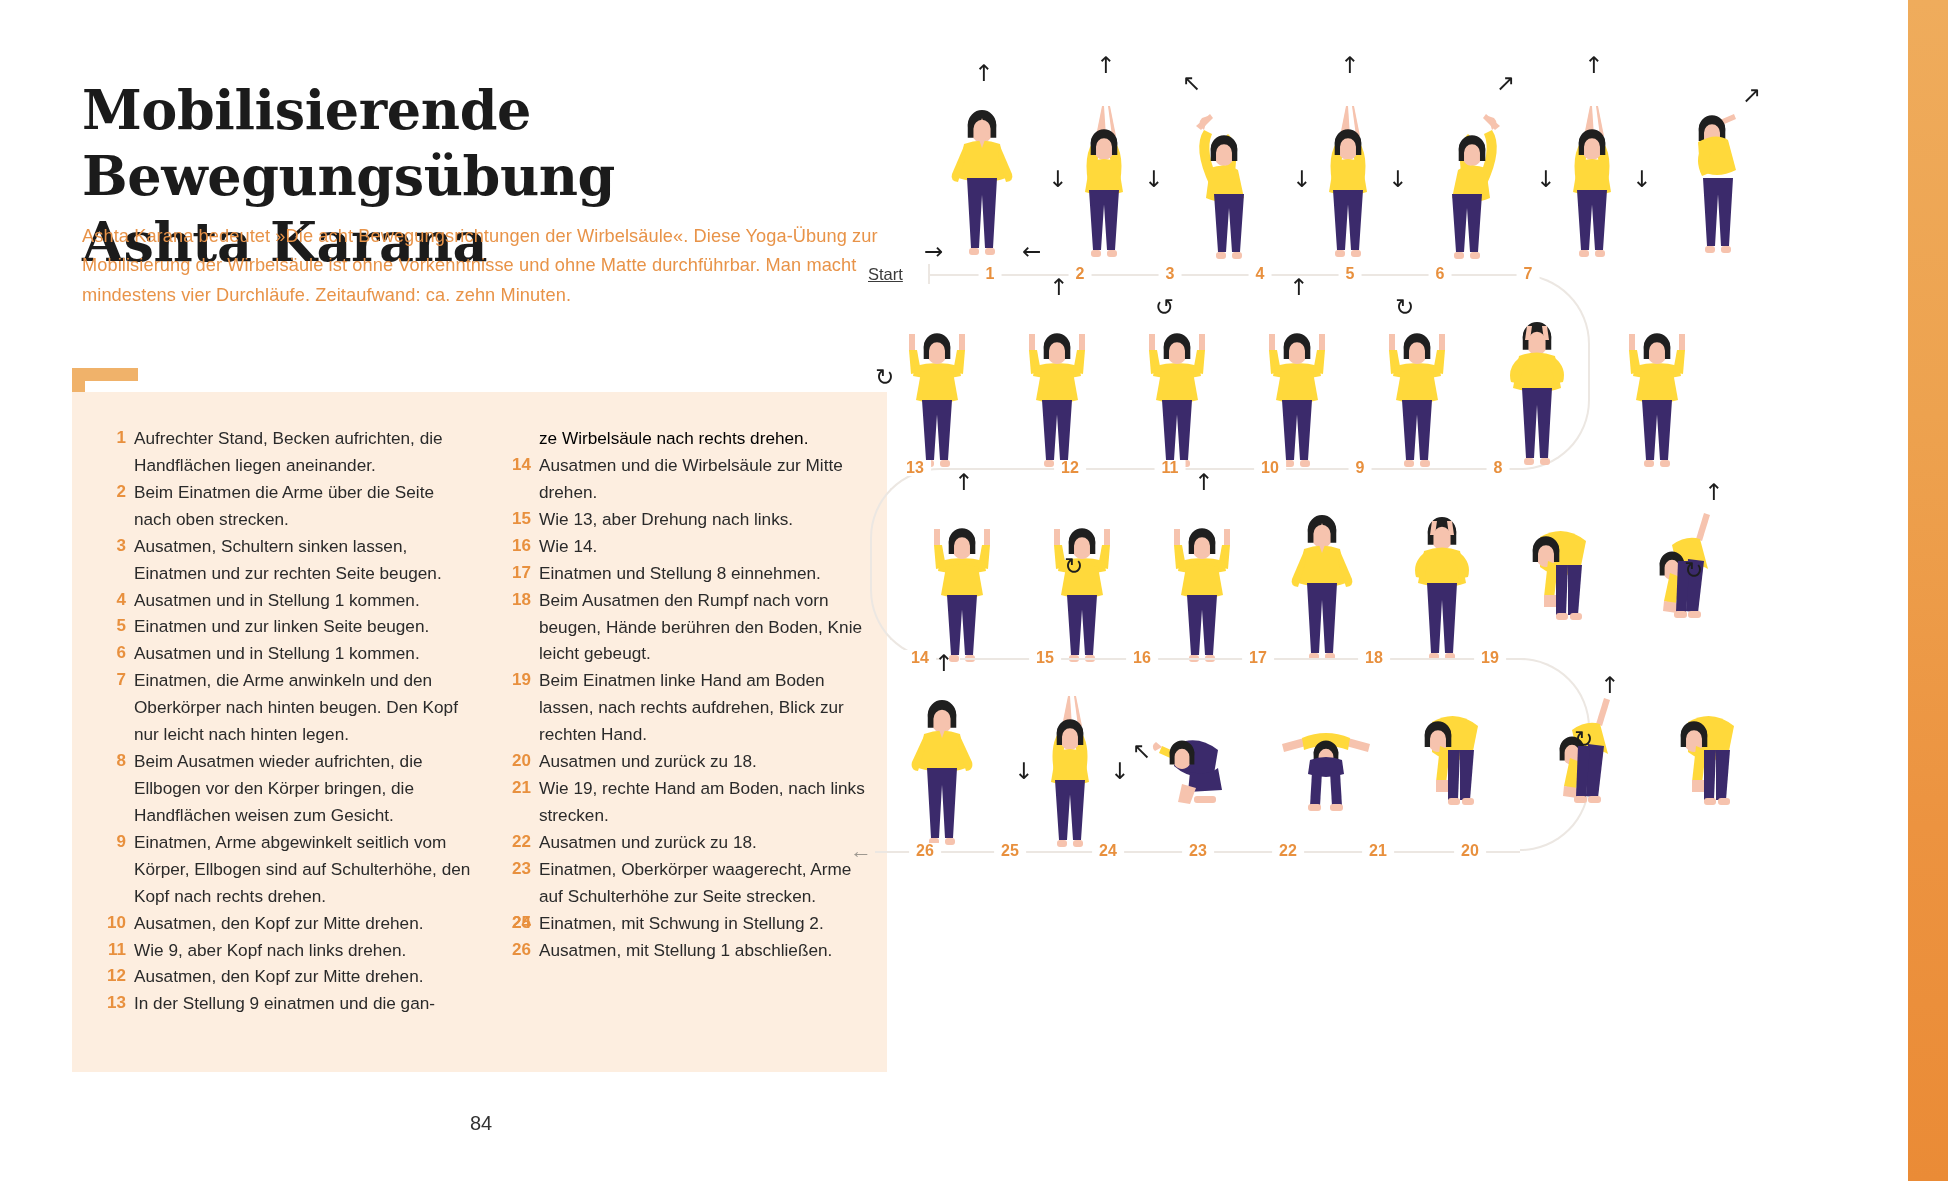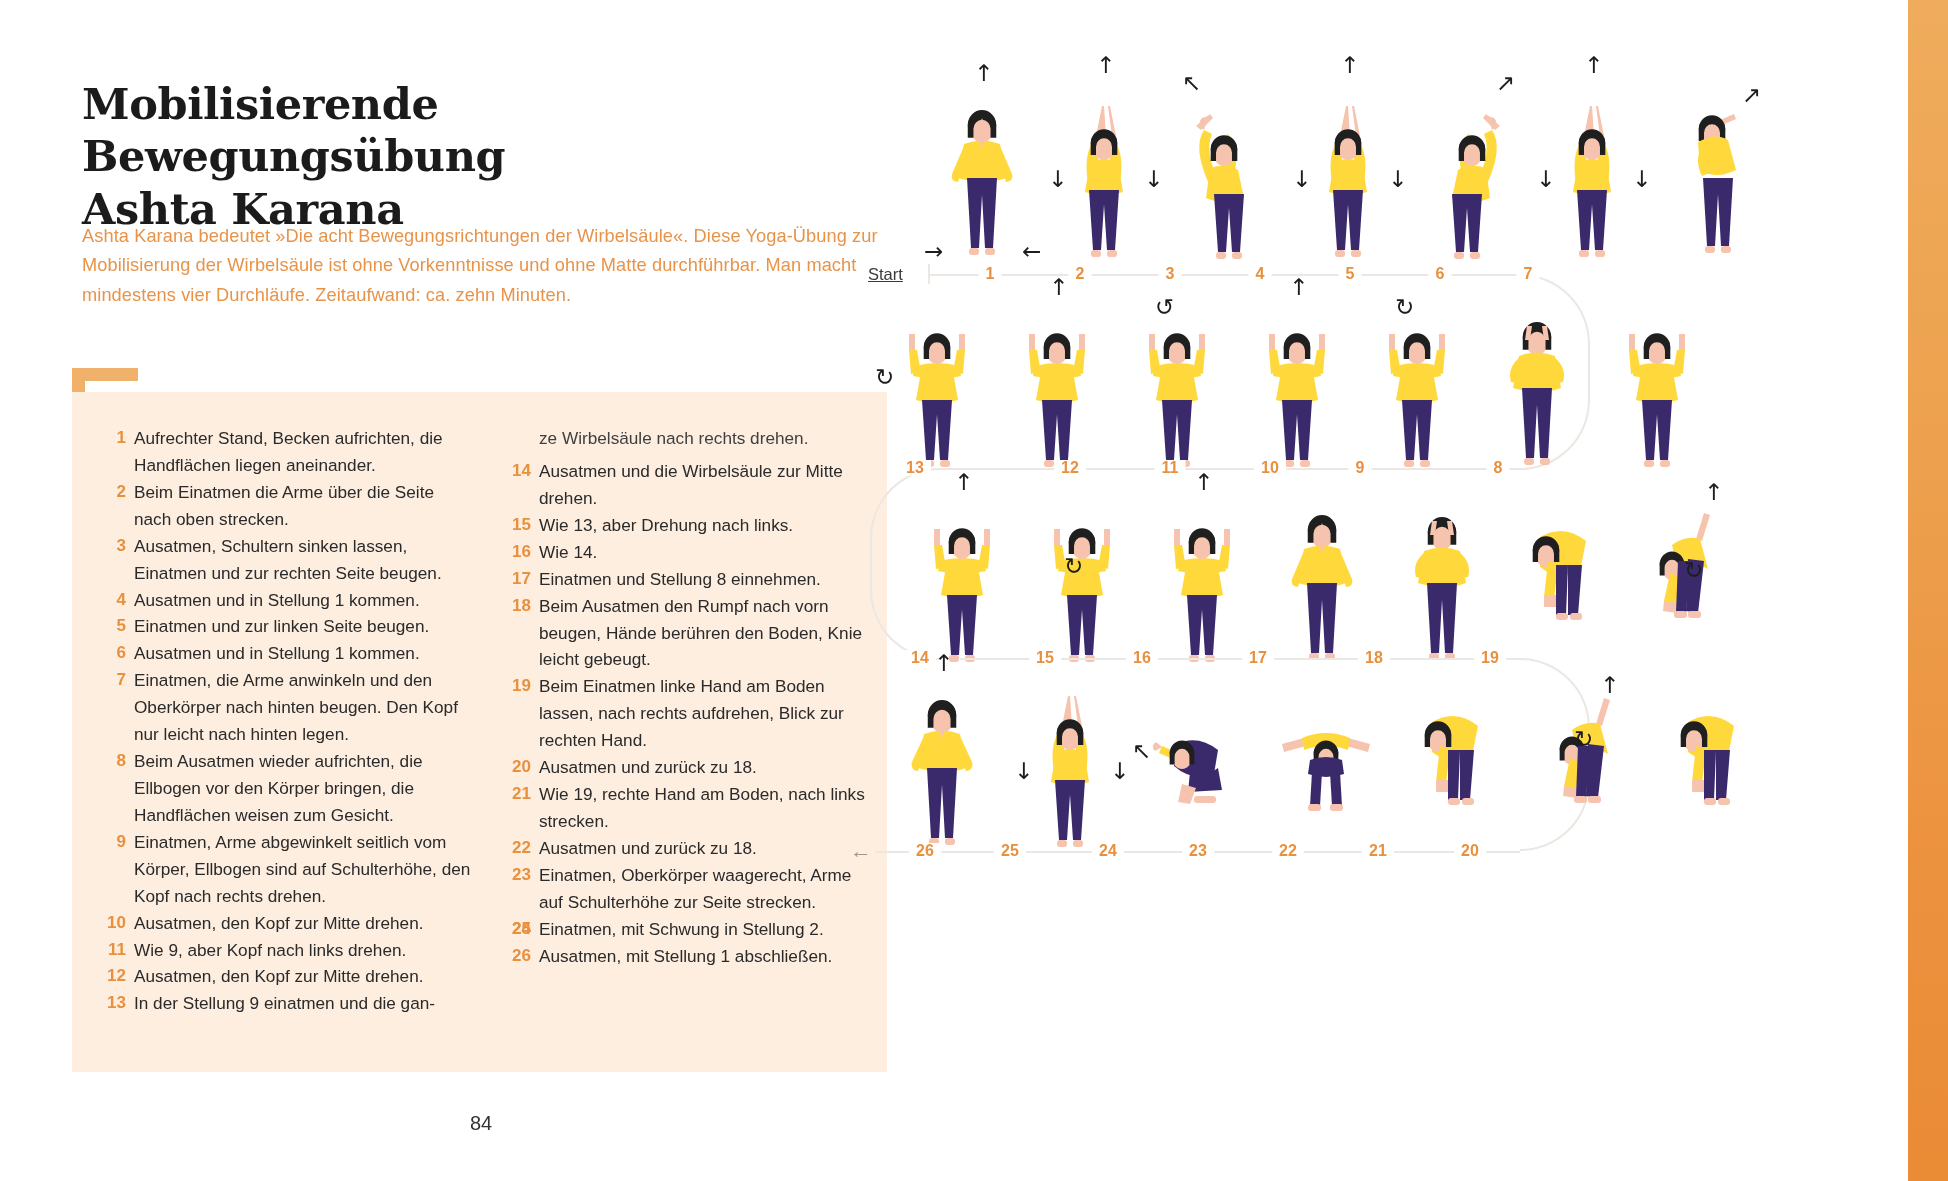--- a/index.html
+++ b/index.html
@@ -22,21 +22,21 @@
 
   
   .left-col { position: absolute; left: 0; top: 0; width: 880px; height: 100%; }
 
   .page-title {
     position: absolute;
     left: 82px; top: 78px;
     width: 760px;
     font-family: "DejaVu Serif", "Liberation Serif", serif;
     font-weight: 700;
-    font-size: 43px;
+    font-size: 54px;
     line-height: 1.22;
     letter-spacing: -0.4px;
     color: #1b1b1b;
   }
   .page-title .line2 { display: block; }
 
   .intro {
     position: absolute;
     left: 82px; top: 222px;
     width: 800px;
@@ -67,23 +67,23 @@
     display: flex;
     gap: 30px;
   }
   .steps-col { width: 375px; }
   .steps-col.col-b { padding-top: 0; }
 
   .hang { 
     display: block;
     font-size: 17.2px;
     line-height: 1.57;
-    color: #404040;
+    color: #000000;
     padding-left: 38px;
-    margin-bottom: 6px;
+    margin-bottom: 0px;
   }
 
   ol.steps { list-style: none; }
   ol.steps li {
     position: relative;
     font-size: 17.2px;
     line-height: 1.565;
     color: #2a2a2a;
     padding-left: 38px;
     margin-bottom: 0px;

